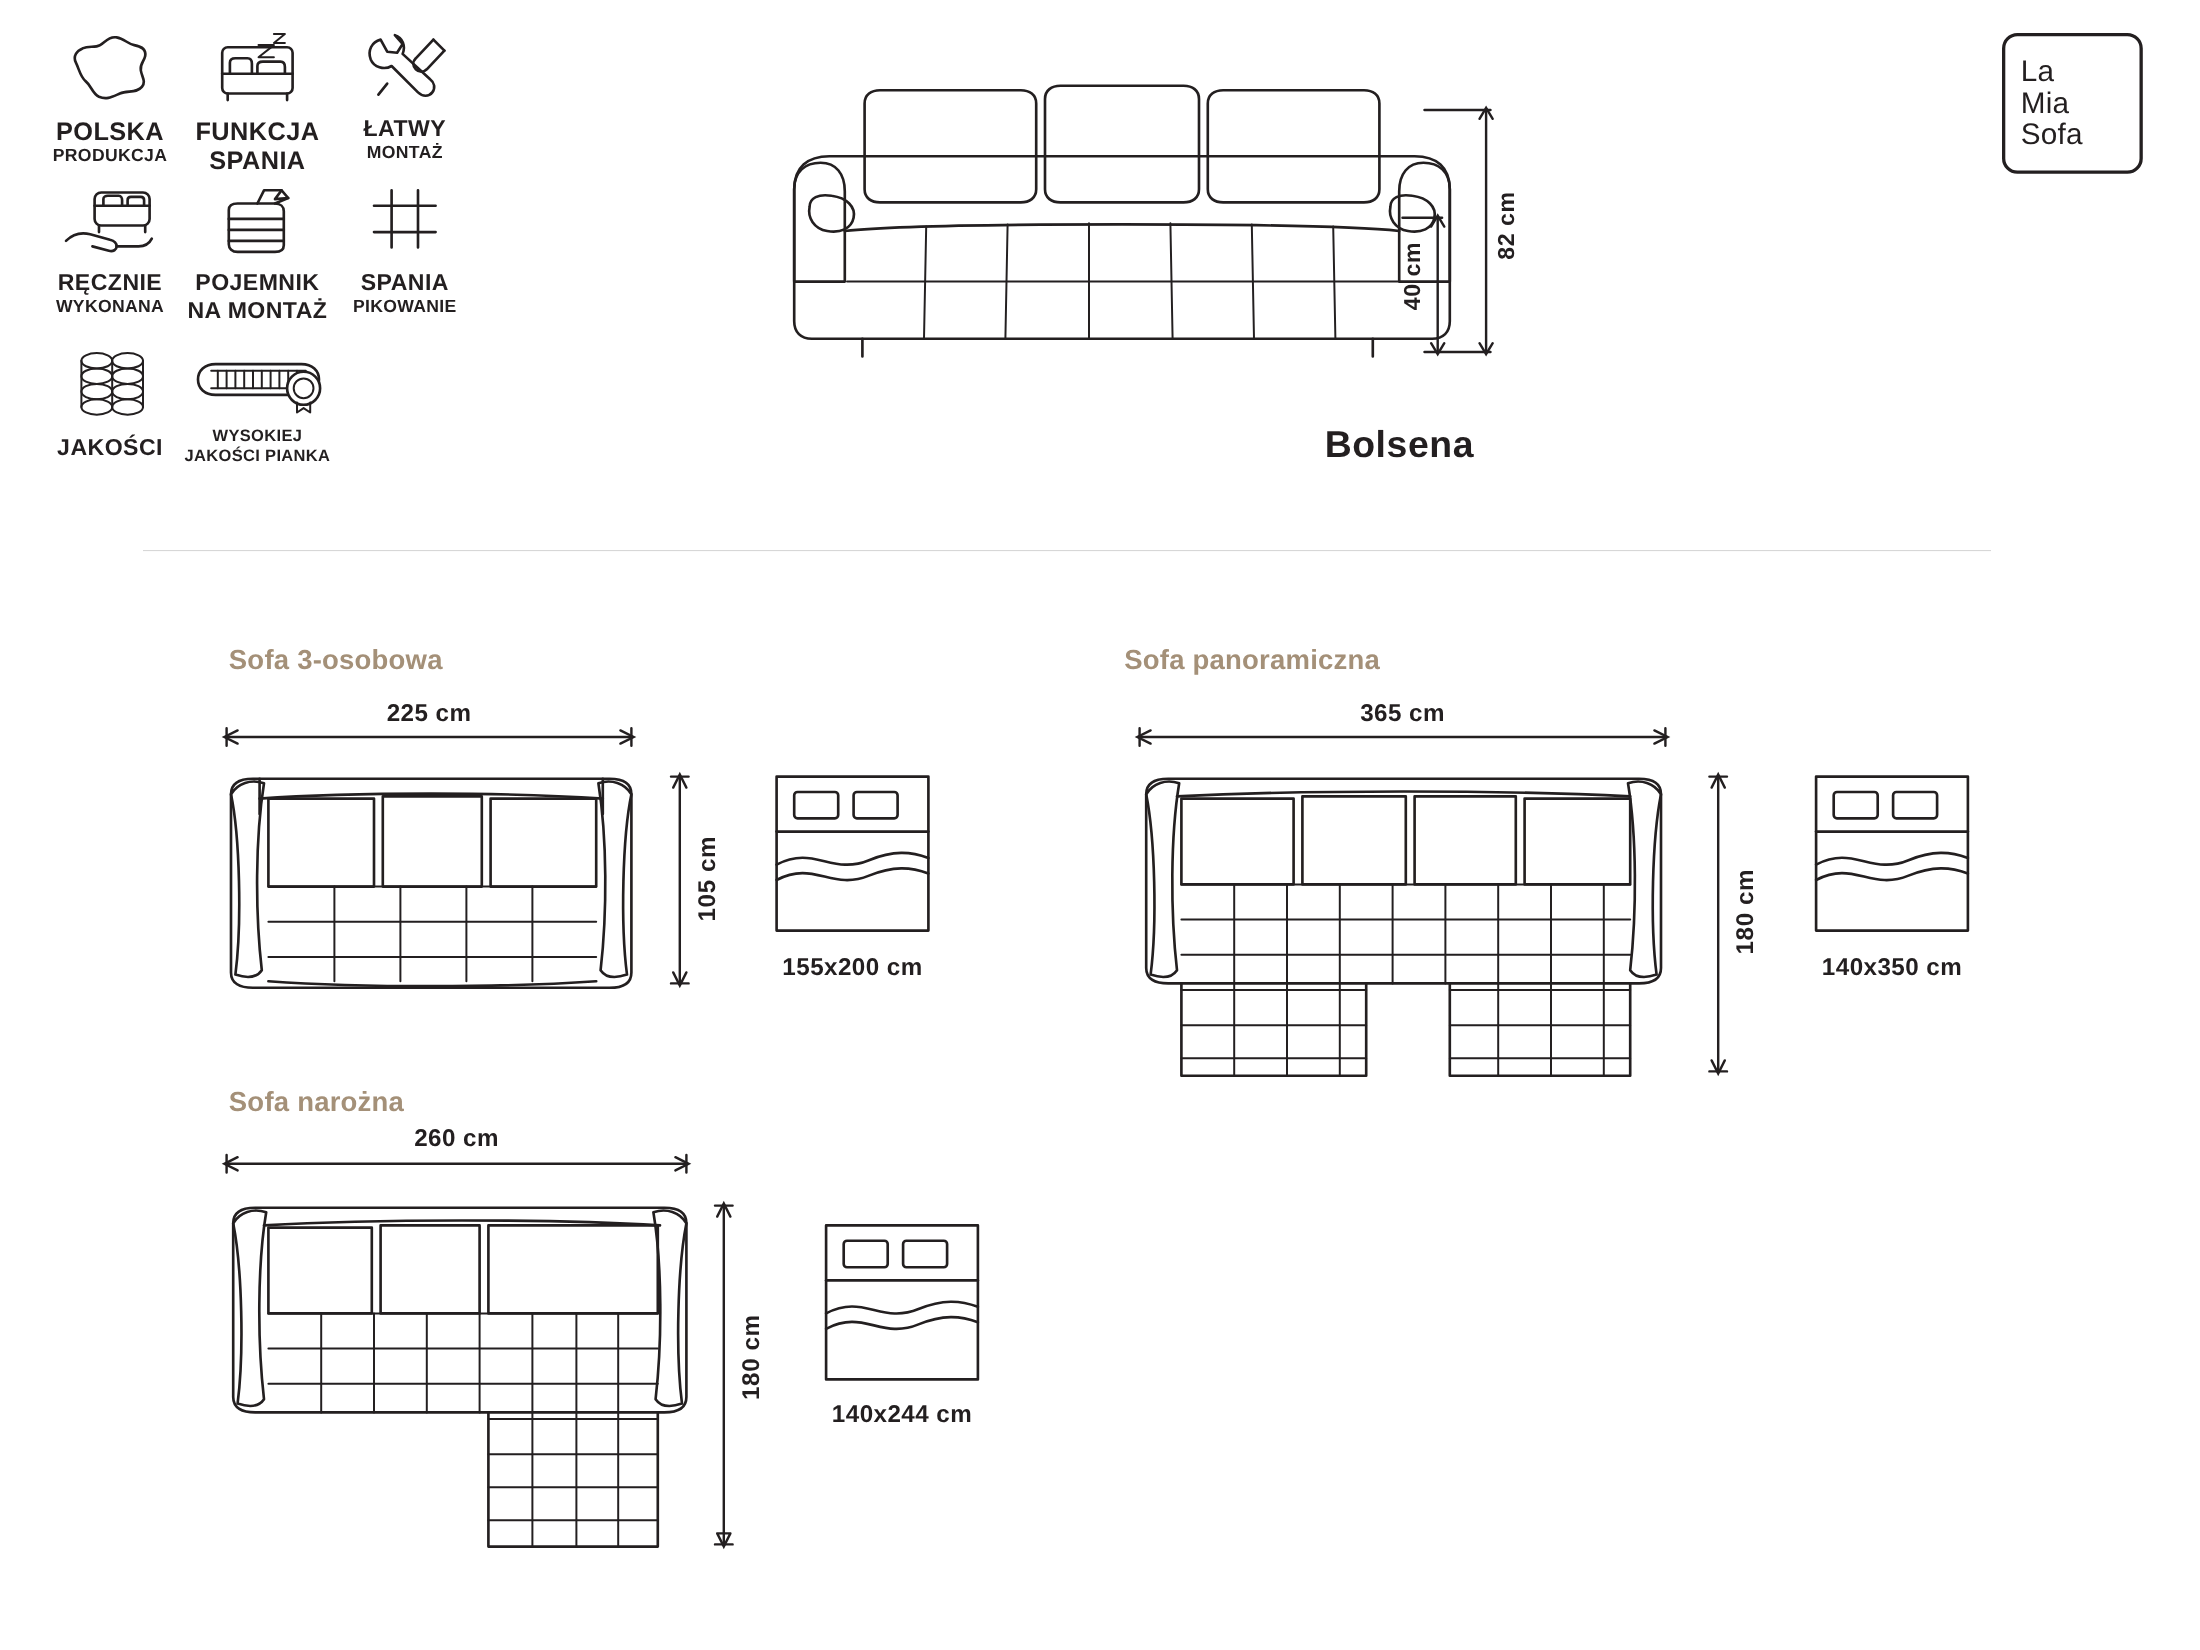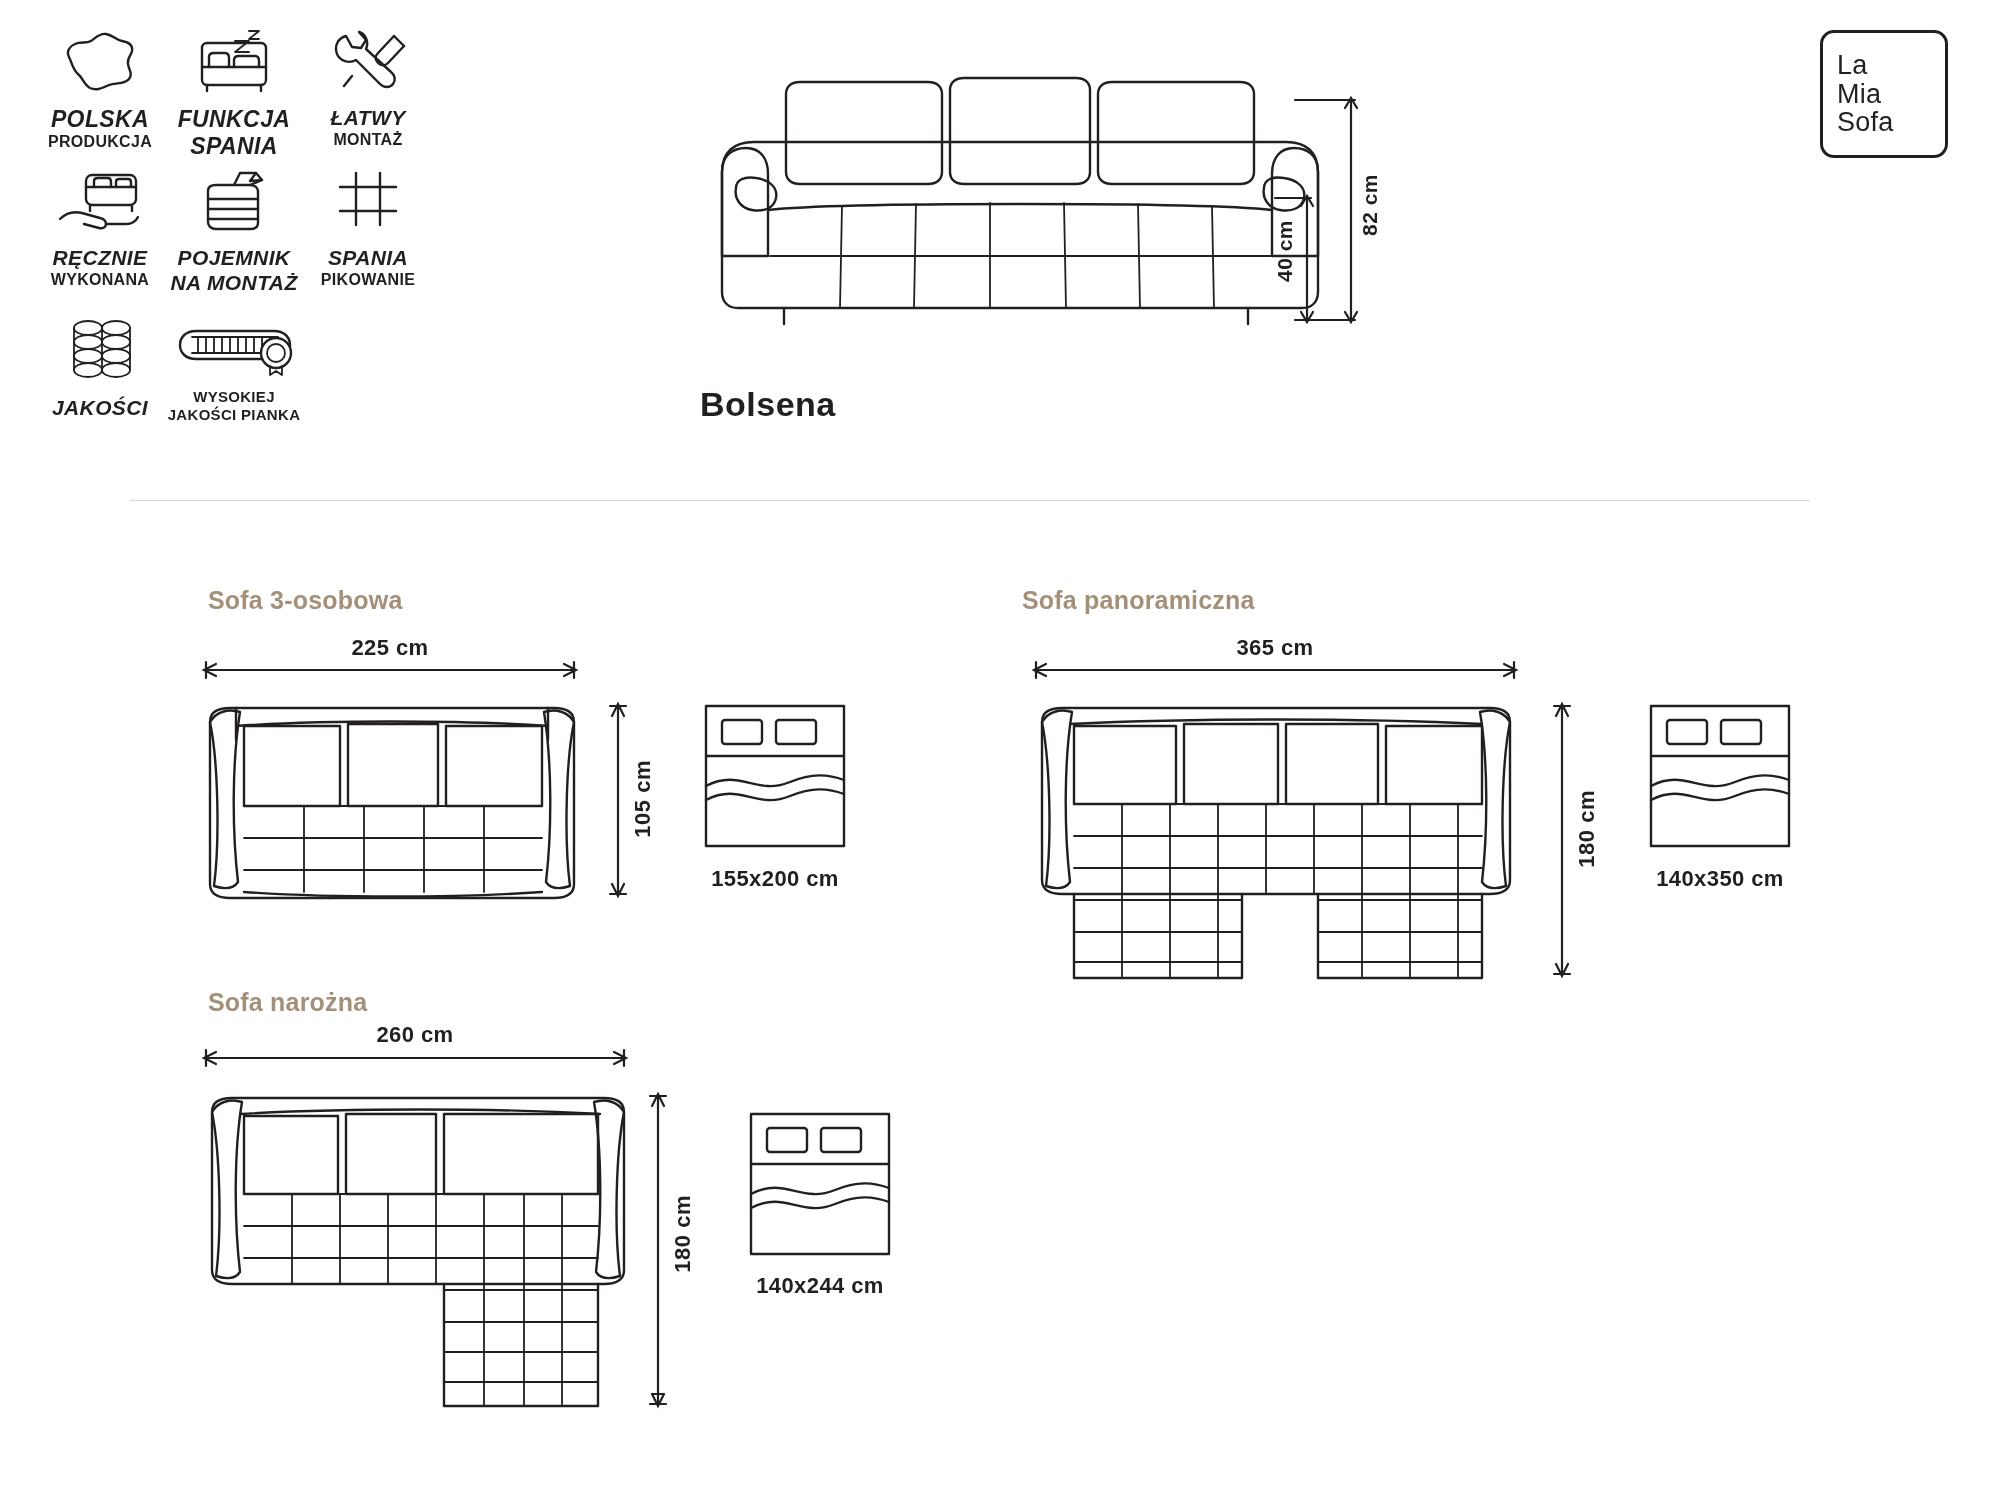--- a/index.html
+++ b/index.html
@@ -41,21 +41,20 @@
     justify-content: center;
   }
   .feature .lines {
     margin-top: 2px;
     line-height: 1.18;
   }
   .feature .l1 {
     font-size: 21px;
     font-weight: bold;
     letter-spacing: 0.4px;
-    font-style: italic;
   }
   .feature .l2 {
     font-size: 16px;
     font-weight: bold;
     letter-spacing: 0.3px;
   }
   .feature.big .l1 { font-size: 23px; }
   .feature.small .l2 { font-size: 15px; }
 
   
@@ -80,21 +79,21 @@
     letter-spacing: 0.5px;
     writing-mode: vertical-rl;
     transform: rotate(180deg);
     white-space: nowrap;
   }
   #product-title {
     position: absolute;
     left: 700px;
     top: 385px;
     width: 640px;
-    text-align: left;
+    text-align: right;
     font-size: 34px;
     font-weight: bold;
     letter-spacing: 0.5px;
   }
 
   
   #logo {
     position: absolute;
     right: 52px;
     top: 30px;

